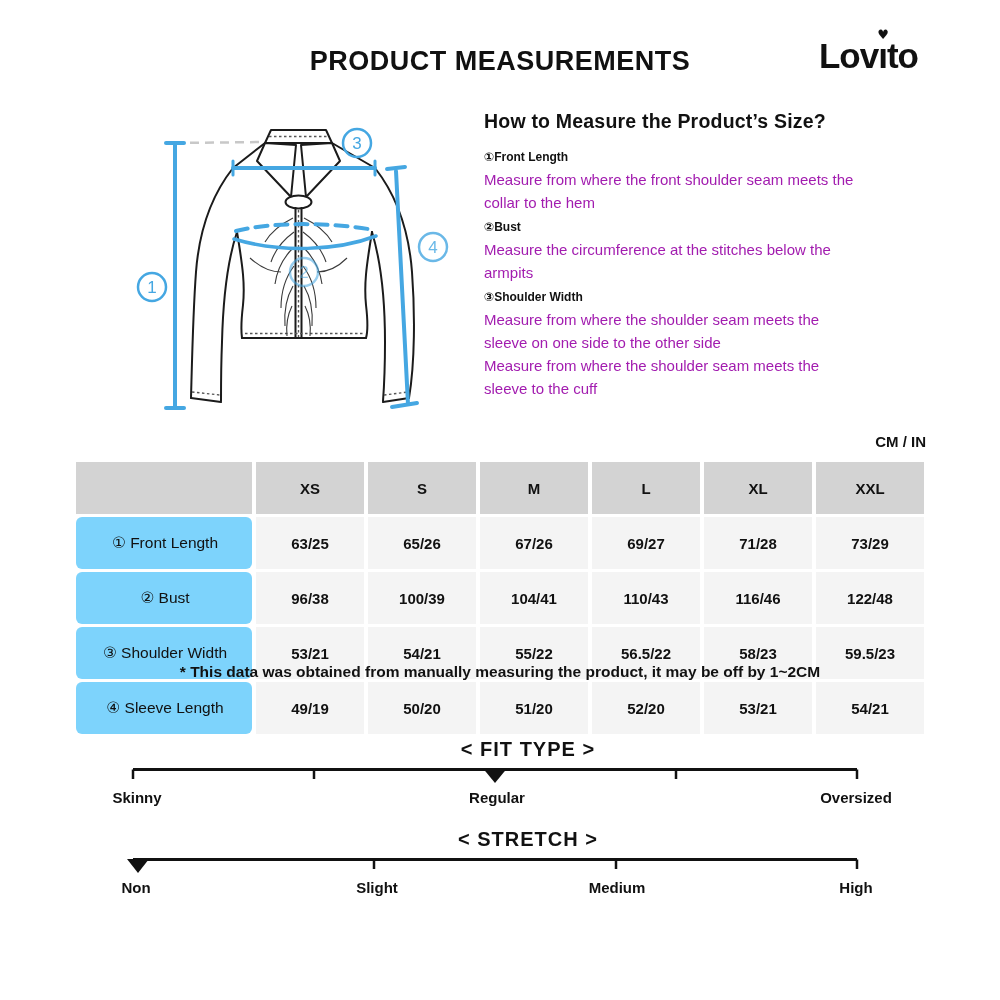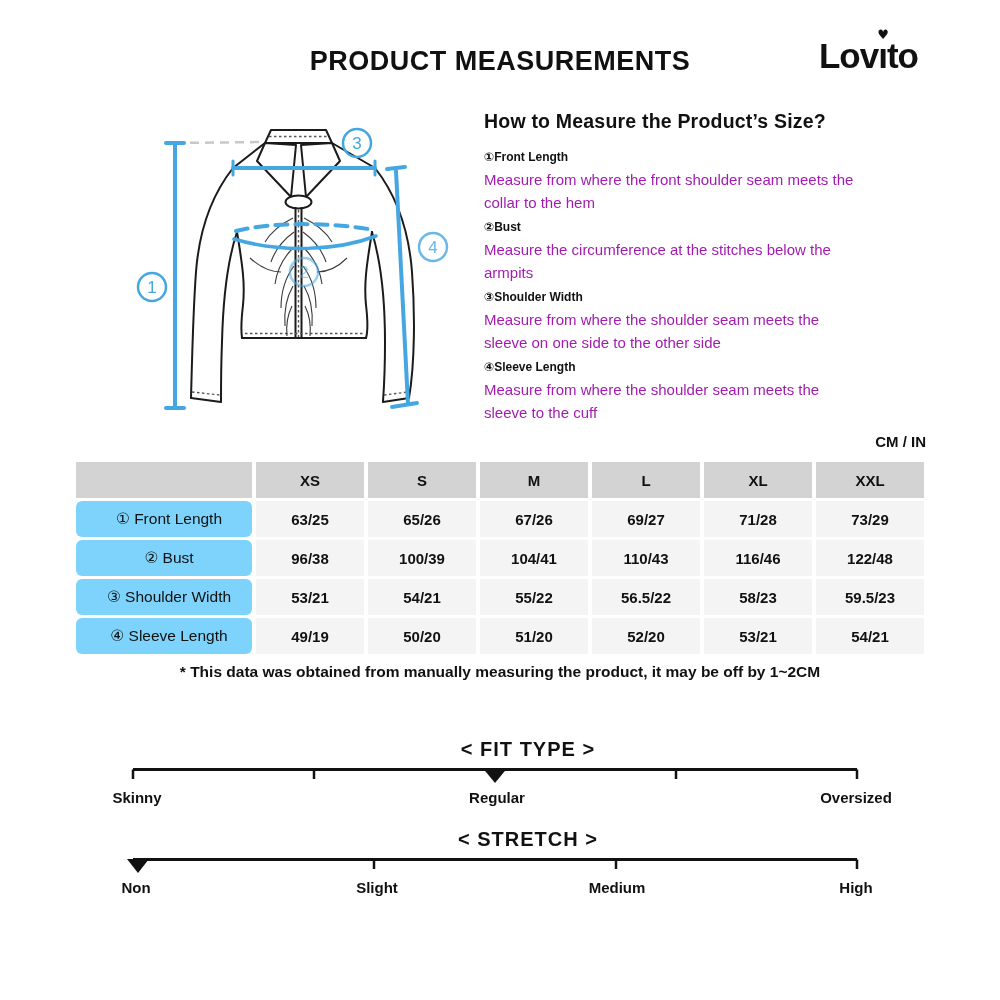--- a/index.html
+++ b/index.html
@@ -20,21 +20,21 @@
   
   .guide{position:absolute;left:484px;top:110px;width:416px;}
   .guide-h{font-size:19.5px;font-weight:bold;margin:0 0 12px 0;letter-spacing:.2px;}
   .g-label{font-size:12px;font-weight:bold;line-height:24px;}
   .g-desc{font-size:15px;color:#a21caf;line-height:22.5px;white-space:pre-line;margin:0 0 1px 0;}
 
   
   .units{position:absolute;top:433px;right:74px;font-size:15px;font-weight:bold;}
   table.sizes{position:absolute;left:72px;top:459px;width:856px;
               border-collapse:separate;border-spacing:4px 3px;table-layout:fixed;}
-  table.sizes td,table.sizes th{height:28px;padding:4px;text-align:center;vertical-align:middle;
+  table.sizes td,table.sizes th{height:28px;padding:12px;text-align:center;vertical-align:middle;
               font-size:15px;font-weight:normal;}
   .h-cell{background:#d3d3d3;font-weight:bold !important;}
   .lbl{background:#7dd3fc;text-align:left;padding-left:14px !important;font-size:15.5px !important;border-radius:6px;}
   .val{background:#f4f4f4;font-weight:bold !important;}
 
   .disclaimer{position:absolute;top:663px;left:0;width:100%;text-align:center;
               font-size:15.5px;font-weight:bold;}
 
   
   .scale-h{position:absolute;left:0;width:100%;text-align:center;font-size:20px;
@@ -140,21 +140,20 @@
       <div class="g-label">②Bust</div>
       <p class="g-desc">Measure the circumference at the stitches below the
 armpits</p>
     </div>
     <div>
       <div class="g-label">③Shoulder Width</div>
       <p class="g-desc">Measure from where the shoulder seam meets the
 sleeve on one side to the other side</p>
     </div>
     <div>
-      <div class="g-label">④Sleeve Length</div>
       <p class="g-desc">Measure from where the shoulder seam meets the
 sleeve to the cuff</p>
     </div>
   </div>
 
   <div class="units">CM / IN</div>
   <table class="sizes">
     <colgroup>
         <col style="width:176px">
         <col>

